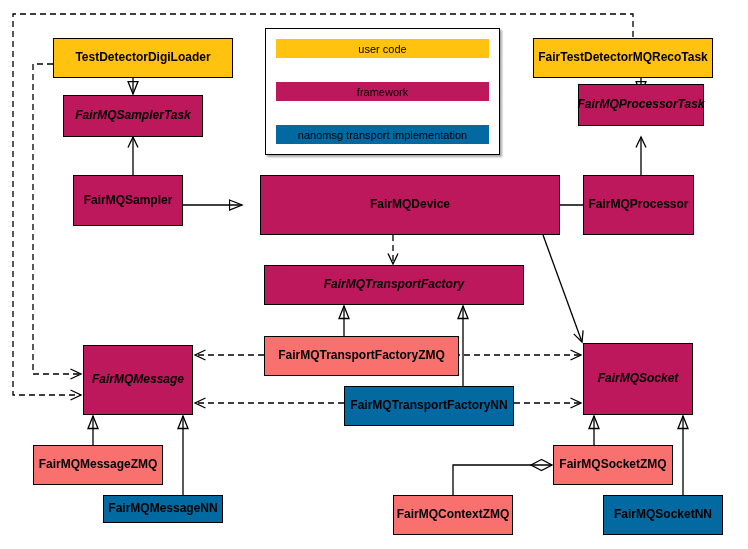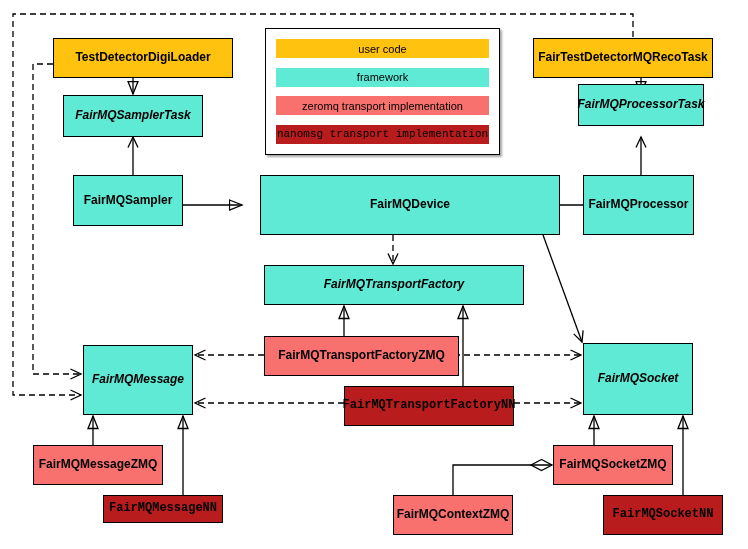--- a/index.html
+++ b/index.html
@@ -7,23 +7,23 @@
     position:relative;width:748px;height:549px;background:#fff;overflow:hidden;
     font-family:"Liberation Sans",sans-serif;
   }
   .node{
     position:absolute;box-sizing:border-box;border:1.5px solid #000;
     display:flex;align-items:center;justify-content:center;text-align:center;
     font-size:12px;font-weight:bold;color:#000;line-height:1.1;padding:2px;
   }
   .abstract{font-style:italic;}
   .gold{background:#FFC20E;}
-  .blue{background:#5eead4;}
+  .blue{background:#be185d;}
   .red{background:#F8716F;}
-  .green{background:#b91c1c;font-family:Liberation Mono, monospace;}
+  .green{background:#0369a1;}
   .legend{
     position:absolute;left:265px;top:28px;width:235px;height:127px;box-sizing:border-box;
     background:#fff;border:1.5px solid #000;box-shadow:2px 2px 2px rgba(0,0,0,0.35);
     display:flex;flex-direction:column;justify-content:space-between;padding:10px;
   }
   .legend-bar{
     height:19px;display:flex;align-items:center;justify-content:center;
     font-size:11px;font-weight:normal;color:#000;
   }
   svg.edges{position:absolute;left:0;top:0;width:748px;height:549px;pointer-events:none;}
@@ -91,23 +91,20 @@
     <path d="M453,495 L453,465 L552,465" marker-end="url(#dia)"></path>
   </svg>
 
   <div class="legend">
     <div class="legend-bar gold">
       <span>user code</span>
     </div>
     <div class="legend-bar blue">
       <span>framework</span>
     </div>
-    <div class="legend-bar red">
-      <span>zeromq transport implementation</span>
-    </div>
     <div class="legend-bar green">
       <span>nanomsg transport implementation</span>
     </div>
   </div>
 
   <div class="node gold" style="left:53px;top:38px;width:180px;height:40px">
     <span>TestDetectorDigiLoader</span>
   </div>
   <div class="node gold" style="left:533px;top:38px;width:180px;height:40px">
     <span>FairTestDetectorMQRecoTask</span>

